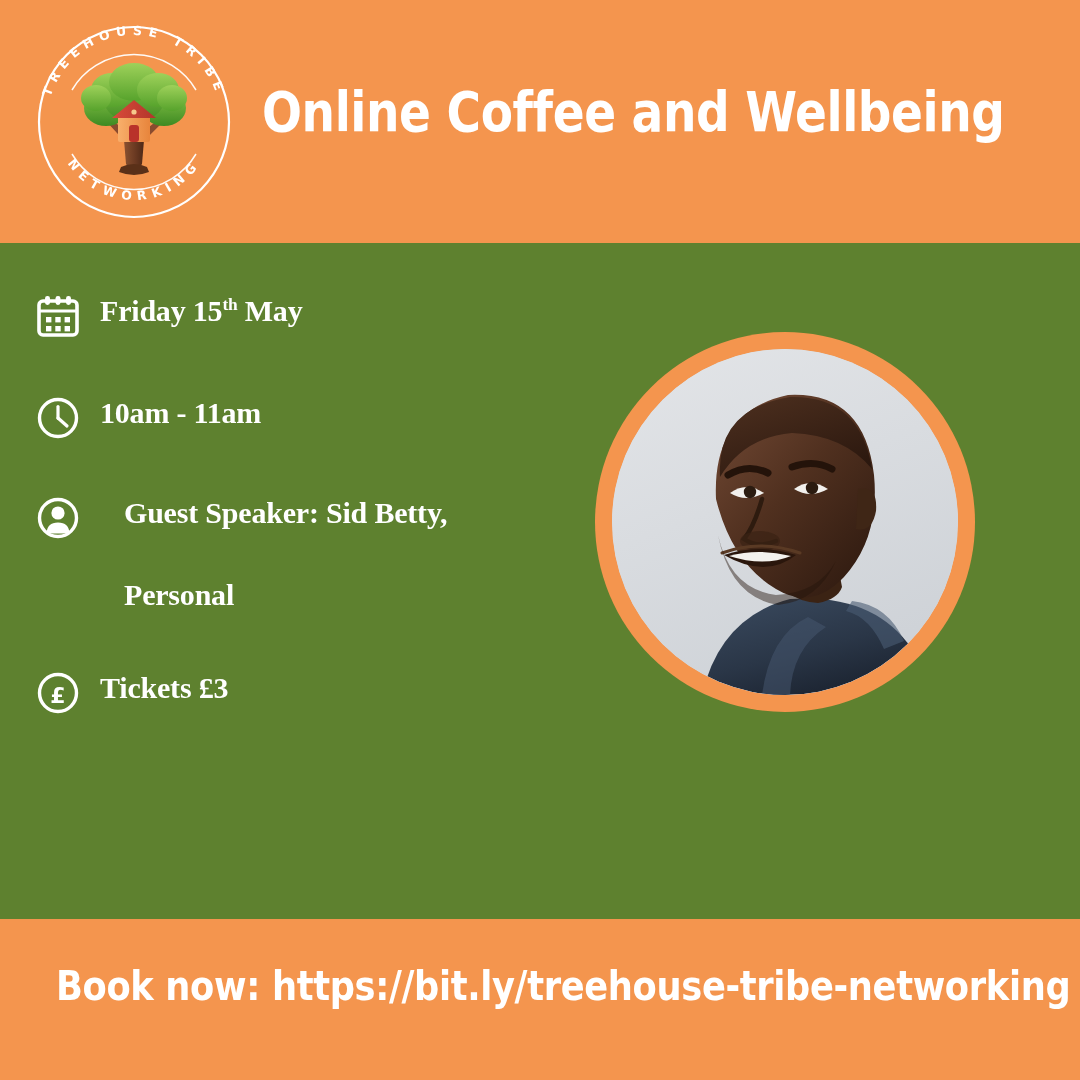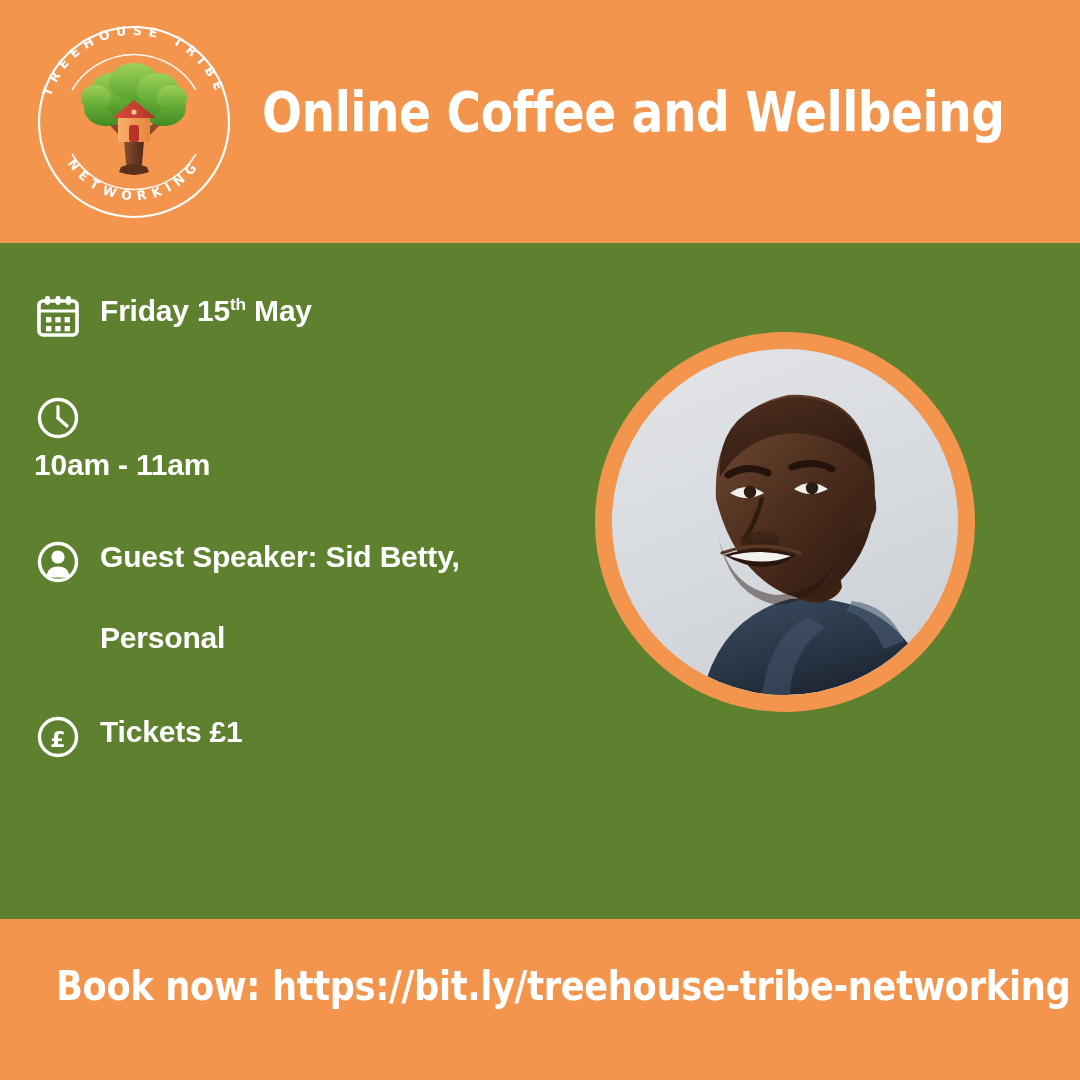--- a/index.html
+++ b/index.html
@@ -83,35 +83,35 @@
   .row-icon {
     flex: 0 0 auto;
     width: 48px;
     height: 48px;
     margin-right: 18px;
     margin-top: 4px;
   }
   .row-icon svg { display: block; width: 48px; height: 48px; }
   .row-text {
     color: #ffffff;
-    font-family: Liberation Sans, sans-serif;
+    font-family: Liberation Serif, serif;
     font-size: 30px;
     font-weight: bold;
     line-height: 1.36;
     letter-spacing: -0.2px;
     padding-top: 3px;
   }
   .row-text sup {
     font-size: 0.58em;
     vertical-align: super;
     line-height: 0;
   }
   .row-date { margin-bottom: 50px; }
-  .row-time { margin-bottom: 48px; flex-direction: column; }
-  .row-speaker { margin-bottom: 50px; }
+  .row-time { margin-bottom: 48px; }
+  .row-speaker { margin-bottom: 50px; gap: 24px; }
   .row-speaker .row-text { width: 470px; white-space: normal; }
 
   
   .portrait {
     position: absolute;
     left: 595px;
     top: 332px;
     width: 380px;
     height: 380px;
     border-radius: 50%;
@@ -267,21 +267,21 @@
       </span>
     </div>
 
     <div class="row row-price">
       <span class="row-icon">
         <svg viewBox="0 0 48 48" xmlns="http://www.w3.org/2000/svg">
           <circle cx="24" cy="24" r="18.5" fill="none" stroke="#ffffff" stroke-width="3.4"></circle>
           <text x="24" y="33.5" text-anchor="middle" font-family="'DejaVu Sans', sans-serif" font-size="22" font-weight="bold" fill="#ffffff">£</text>
         </svg>
       </span>
-      <span class="row-text">Tickets £1</span>
+      <span class="row-text">Tickets £3</span>
     </div>
 
   </div>
 
   <div class="portrait">
     <div class="portrait-inner">
       <svg viewBox="0 0 346 346" xmlns="http://www.w3.org/2000/svg" preserveAspectRatio="xMidYMid slice">
         <defs>
           <linearGradient id="bgGrad" x1="0" y1="0" x2="0.4" y2="1">
             <stop offset="0%" stop-color="#e3e5e8"></stop>

